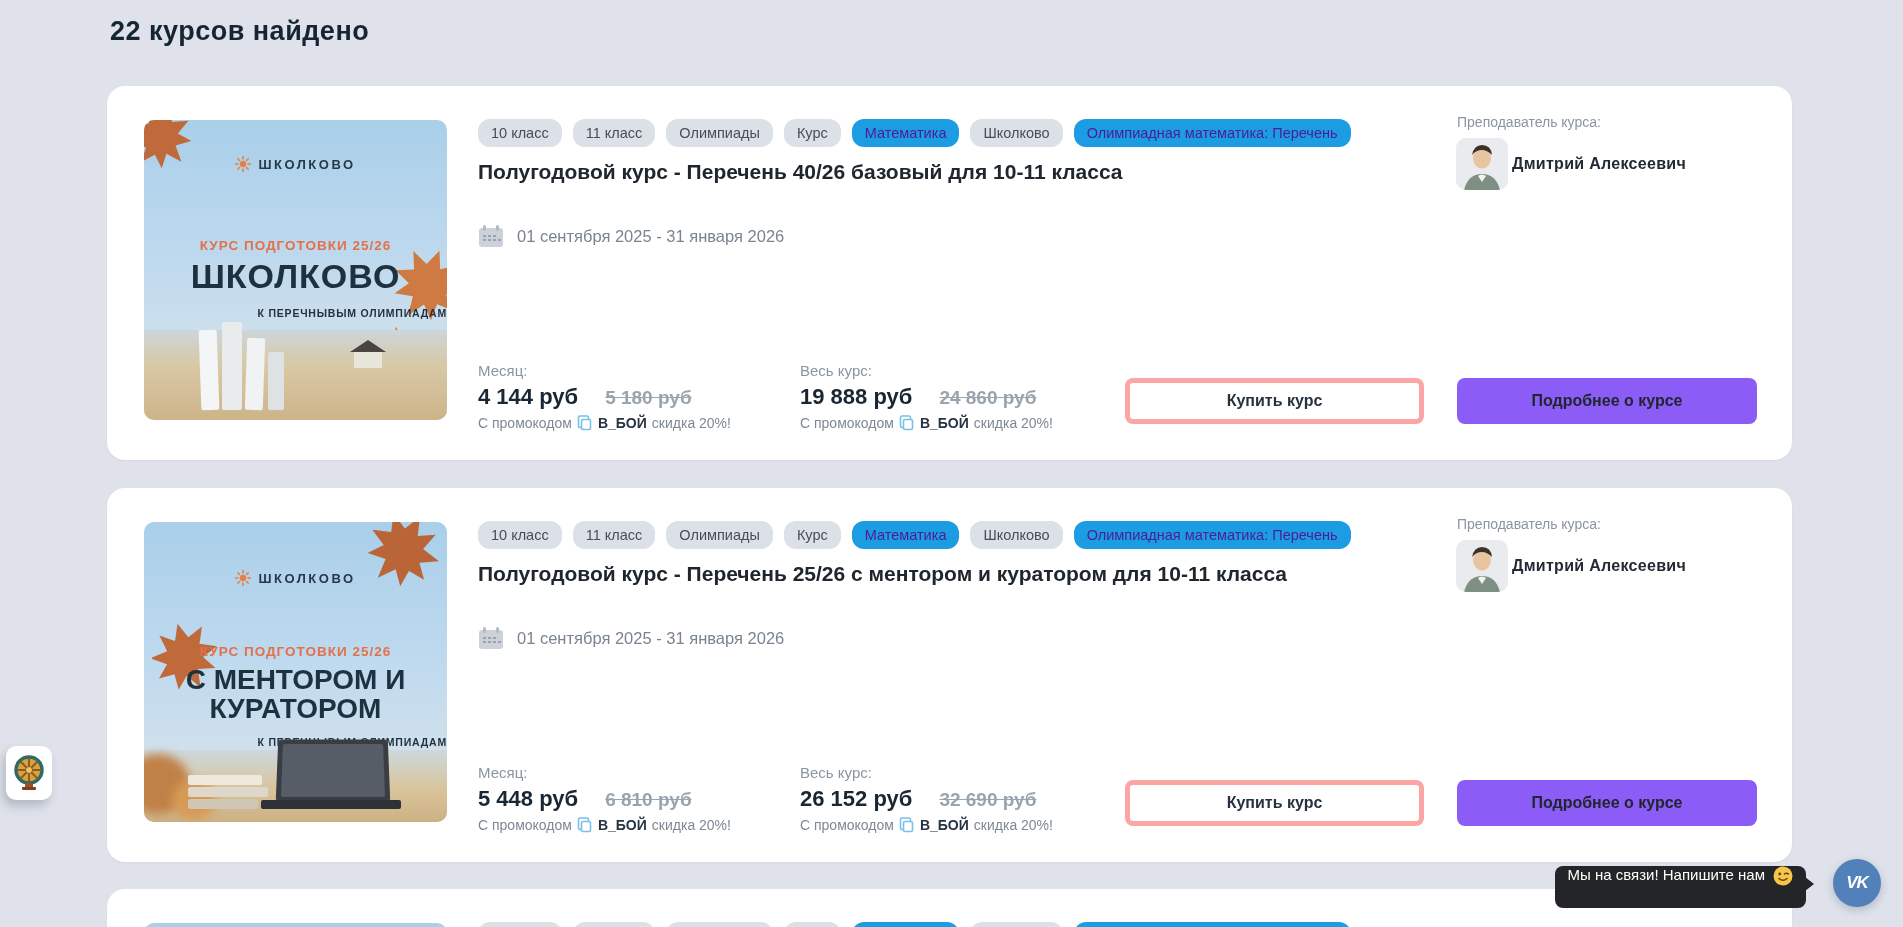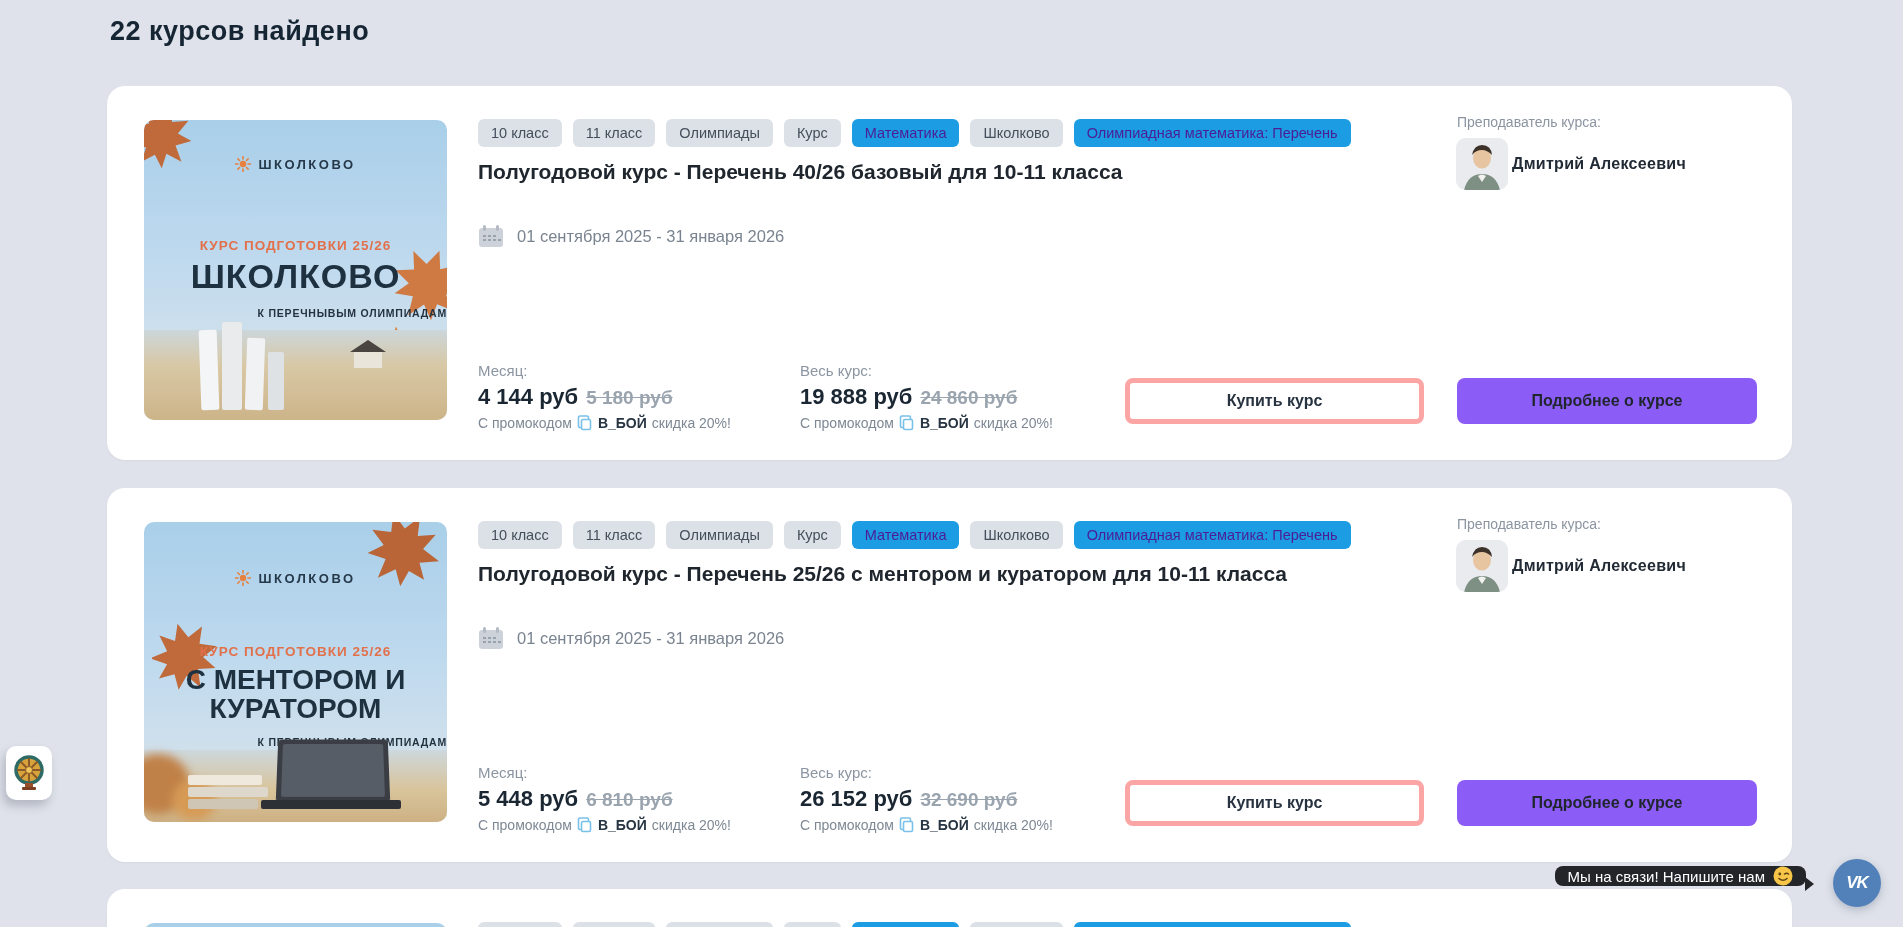--- a/index.html
+++ b/index.html
@@ -64,38 +64,38 @@
   .laptop-screen-inner { position:absolute; inset:5px; background:#575d66; border-radius:2px; }
   .laptop-base { position:absolute; width:140px; height:9px; background:#2d3136; border-radius:2px; right:46px; bottom:13px; }
   .bookstack { position:absolute; left:44px; bottom:13px; }
   .bookstack div { height:10px; border-radius:2px; margin-top:2px; }
   .leaf { position:absolute; }
 
   
   .tags { position:absolute; left:371px; top:33px; display:flex; gap:11px; }
   .tag {
     height:28px; display:flex; align-items:center; padding:0 13px;
-    border-radius:6px; font-size:14.5px; white-space:nowrap; cursor:pointer;
+    border-radius:12px; font-size:14.5px; white-space:nowrap; cursor:pointer;
   }
   .tag.gray { background:#dce0e7; color:#454f5b; }
   .tag.blue { background:#1b9ce3; color:#4c1d95;padding-left:13px; }
 
   
   .course-title {
     position:absolute; left:371px; top:74px; width:980px;
     font-size:21px; font-weight:700; color:#20262e; cursor:pointer;
   }
   .date-row { position:absolute; left:371px; top:138px; display:flex; align-items:center; gap:13px;
     color:#7a8490; font-size:16.5px; }
 
   
   .price-block { position:absolute; top:276px; width:300px; }
   .price-month { left:371px; } .price-full { left:693px; }
   .price-label { font-size:15px; color:#8b95a1; }
-  .price-row { margin-top:5px; display:flex; align-items:baseline; gap:8px; }
+  .price-row { margin-top:5px; display:flex; align-items:baseline; gap:27px; }
   .price-now { font-size:22px; font-weight:800; color:#1a2733; }
   .price-old { font-size:19px; font-weight:700; color:#9aa4ae; text-decoration:line-through; }
   .promo-row { margin-top:5px; display:flex; align-items:center; gap:5px;
     font-size:14px; color:#7e8894; white-space:nowrap; }
   .promo-code { font-weight:800; color:#273442; }
 
   
   .btn { position:absolute; top:292px; height:46px; border-radius:8px;
     display:flex; align-items:center; justify-content:center;
     font-size:16px; font-weight:700; cursor:pointer; border:none;
@@ -109,23 +109,23 @@
   .avatar { width:52px; height:52px; border-radius:10px; overflow:hidden; background:#eceef1; flex:0 0 auto; }
   .teacher-name { font-size:16px; font-weight:800; color:#222b35; letter-spacing:.3px; }
 
   
   .wheel-widget {
     position:absolute; left:6px; top:746px; width:46px; height:54px;
     background:#ffffff; border-radius:10px; display:flex; align-items:center; justify-content:center;
     box-shadow:-3px 6px 10px rgba(50,60,80,.25); cursor:pointer;
   }
   .chat-tooltip {
-    position:absolute; right:97px; top:866px; height:20px;
+    position:absolute; right:97px; top:866px; height:42px;
     background:#232529; color:#fff; border-radius:8px;
-    display:flex; align-items:center; gap:8px; padding:0 13px;
+    display:flex; gap:8px; padding:0 13px;
     font-size:15px; white-space:nowrap; cursor:pointer;
   }
   .chat-tooltip::after {
     content:""; position:absolute; right:-8px; top:11px;
     border-top:7px solid transparent; border-bottom:7px solid transparent; border-left:9px solid #232529;
   }
   .vk-button {
     position:absolute; left:1833px; top:859px; width:48px; height:48px; border-radius:50%;
     background:#5181b8; color:#ffffff; display:flex; align-items:center; justify-content:center;
     font-size:17px; font-weight:800; font-style:italic; letter-spacing:-1px; cursor:pointer;

